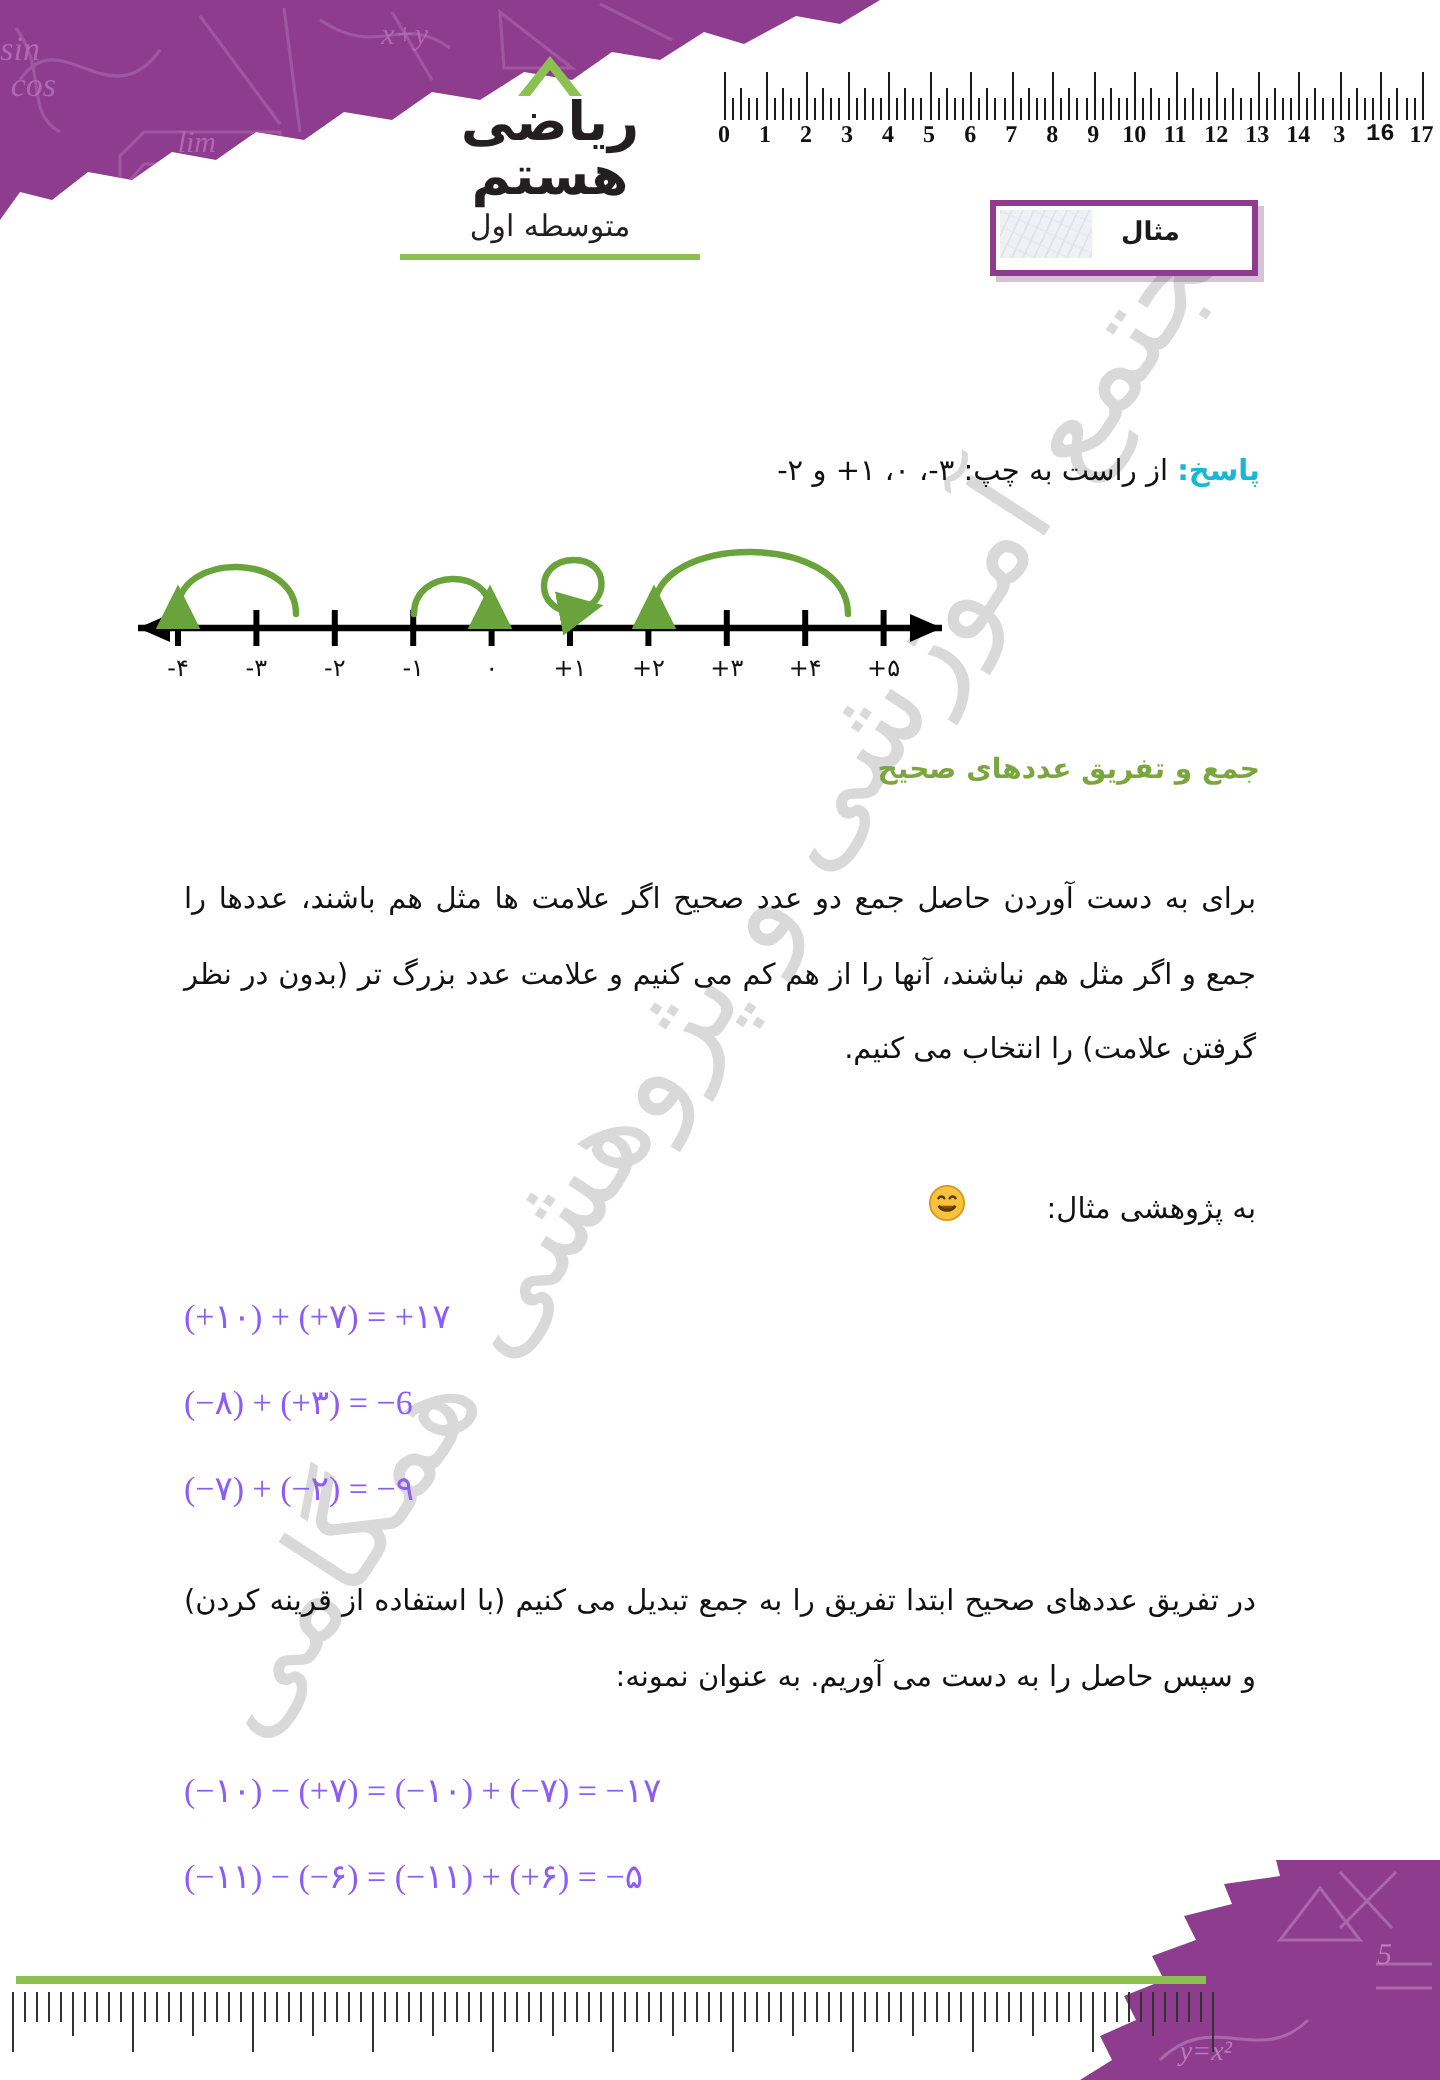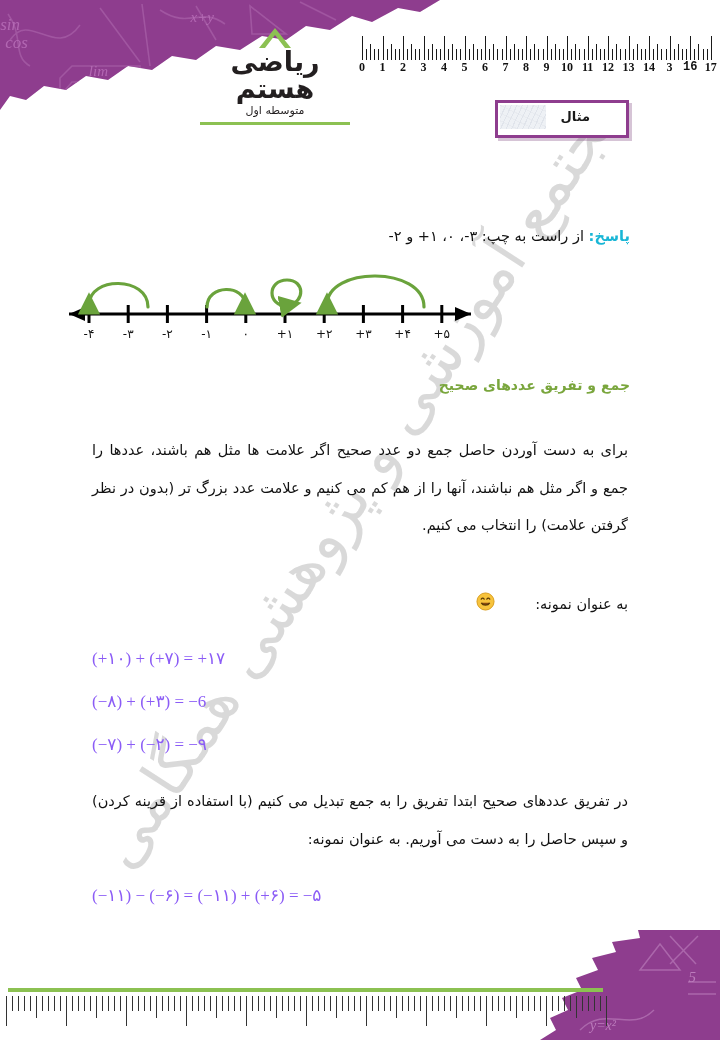--- a/index.html
+++ b/index.html
@@ -38,21 +38,21 @@
   
   .header{position:absolute;top:0;left:0;width:720px;height:100px;z-index:4;}
   .logo{
     position:absolute;right:370px;top:26px;width:150px;text-align:center;
   }
   .logo-text{
     font-size:27px;font-weight:bold;color:#231f20;line-height:1;
     direction:rtl;margin-top:-2px;
   }
   .logo-sub{
-    font-size:11px;color:#231f20;letter-spacing:1px;margin-top:2px;
+    font-size:15px;color:#231f20;letter-spacing:1px;margin-top:2px;
   }
   .logo-rule{
     margin-top:5px;height:3px;background:#8cc152;width:150px;
   }
 
   
   .ruler-head{position:absolute;left:352px;top:34px;width:362px;height:46px;}
   .ruler-head .ticks{position:relative;height:26px;width:362px;}
   .ruler-head .tk{position:absolute;bottom:0;width:1px;background:#1a1a1a;}
   .ruler-head .nums{position:relative;height:18px;width:362px;}
@@ -336,40 +336,41 @@
       <path d="M232,44 C212,44 212,18 232,18 C250,18 250,40 234,43" marker-end="url(#gArrow)"></path>
       <path d="M369,45 C369,4 272,4 272,43" marker-end="url(#gArrow)"></path>
     </g>
   </svg>
 
   <div class="txt section-head">جمع و تفریق عددهای صحیح</div>
 
   <div class="txt para1">برای به دست آوردن حاصل جمع دو عدد صحیح اگر علامت ها مثل هم باشند، عددها را جمع و اگر مثل هم نباشند، آنها را از هم کم می کنیم و علامت عدد بزرگ تر (بدون در نظر گرفتن علامت) را انتخاب می کنیم.</div>
 
   <div class="txt eg-line">
-    <span>به عنوان نمونه:</span>
+    <span>به پژوهشی مثال:</span>
     <span class="emoji">
       <svg width="19" height="19" viewBox="0 0 20 20">
         <circle cx="10" cy="10" r="9" fill="#f7c33c" stroke="#d79a17" stroke-width="1"></circle>
         <path d="M5.5,7.5 C6.4,6.2 7.7,6.2 8.6,7.5" stroke="#5a3a06" stroke-width="1.3" fill="none" stroke-linecap="round"></path>
         <path d="M11.4,7.5 C12.3,6.2 13.6,6.2 14.5,7.5" stroke="#5a3a06" stroke-width="1.3" fill="none" stroke-linecap="round"></path>
         <path d="M5.6,11.4 C7.5,14.6 12.5,14.6 14.4,11.4" stroke="#5a3a06" stroke-width="1.5" fill="#8a4a12" stroke-linejoin="round"></path>
       </svg>
     </span>
   </div>
 
   <div class="eqs eqs-add" id="eqs-add">
       <div class="eq">(+۱۰) + (+۷) = +۱۷</div>
       <div class="eq">(−۸) + (+۳) = −6</div>
       <div class="eq">(−۷) + (−۲) = −۹</div>
     </div>
 
   <div class="txt para2">در تفریق عددهای صحیح ابتدا تفریق را به جمع تبدیل می کنیم (با استفاده از قرینه کردن) و سپس حاصل را به دست می آوریم. به عنوان نمونه:</div>
 
   <div class="eqs eqs-sub" id="eqs-sub">
+      <div class="eq">(−۱۰) − (+۷) = (−۱۰) + (−۷) = −۱۷</div>
       <div class="eq">(−۱۱) − (−۶) = (−۱۱) + (+۶) = −۵</div>
     </div>
 
   <div class="footer">
     <div class="foot-rule"></div>
     <div class="foot-ticks" id="foot-ticks">
         <div class="tk" style="left: 0px; height: 30px;"></div>
         <div class="tk" style="left: 6px; height: 15px;"></div>
         <div class="tk" style="left: 12px; height: 15px;"></div>
         <div class="tk" style="left: 18px; height: 15px;"></div>

